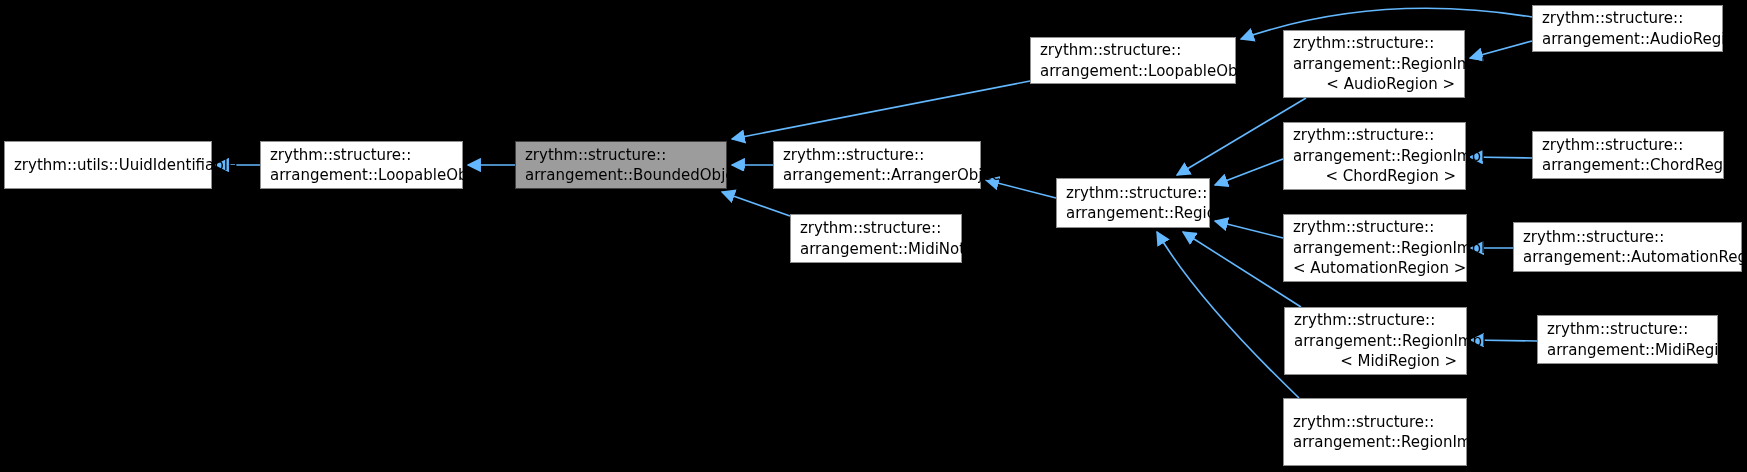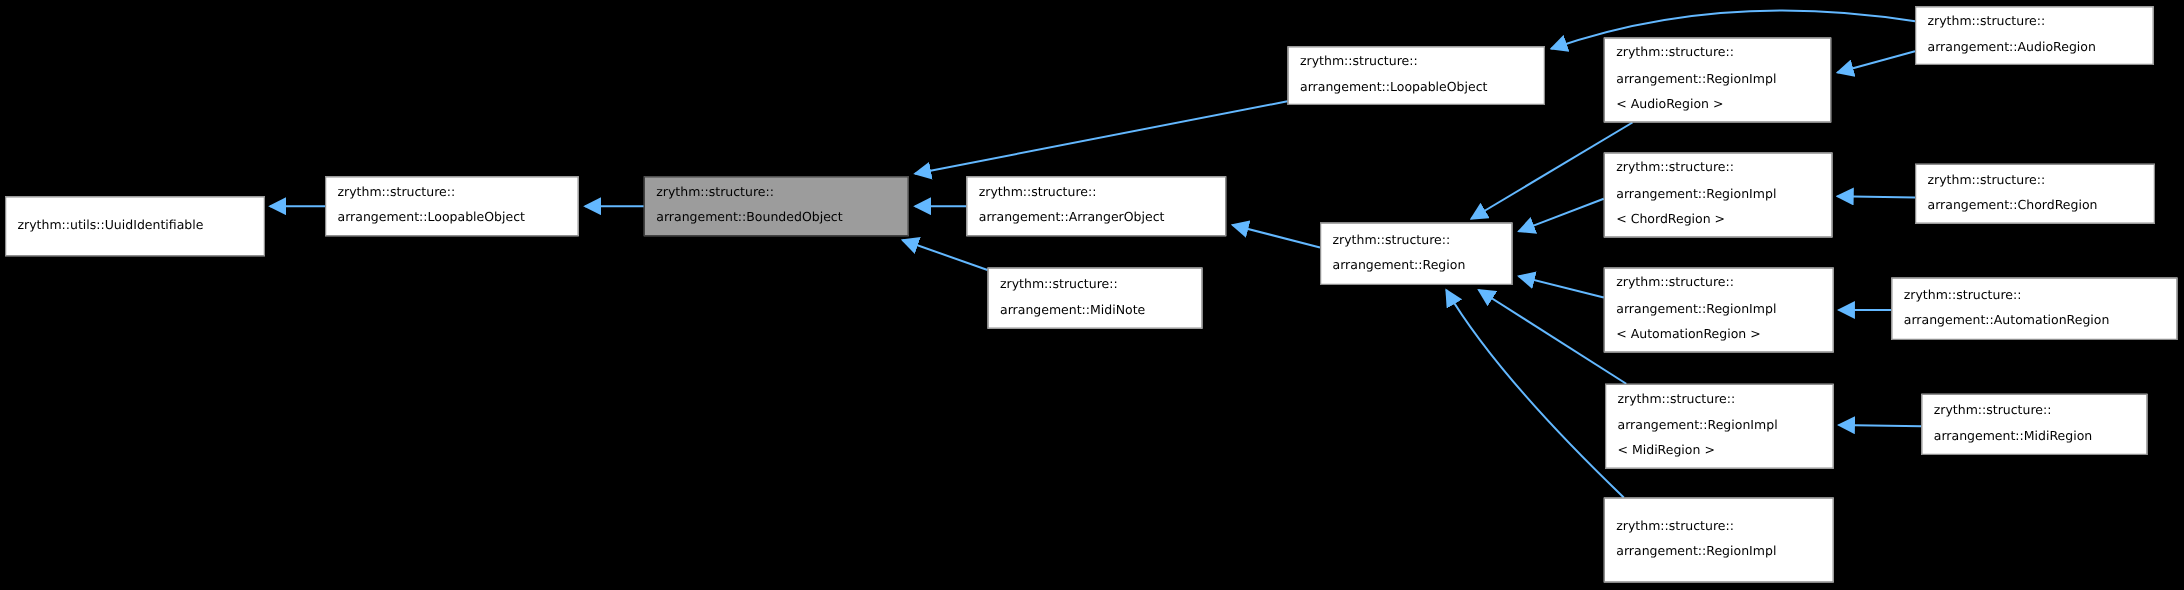--- a/index.html
+++ b/index.html
@@ -14,32 +14,32 @@
   .node{
     position:absolute;
     box-sizing:border-box;
     background:#ffffff;
     border:1.5px solid #8f8f8f;
     color:#000;
     display:flex;
     flex-direction:column;
     justify-content:center;
     padding:2px 9px;
-    font-size:10px;
+    font-size:15px;
   }
   .node.selected{
     background:#9c9c9c;
     border-color:#424242;
   }
   .node .ln{
     line-height:20.5px;
     white-space:nowrap;
     text-align:left;
   }
-  .node .ln.c{text-align:left;}
+  .node .ln.c{text-align:right;}
 </style>
 </head>
 <body>
 
 <div id="stage" style="background: rgb(0, 0, 0);">
   <svg id="edges" viewBox="0 0 1747 472" xmlns="http://www.w3.org/2000/svg">
     <defs>
       <marker id="arrow" viewBox="0 0 10 10" refX="9" refY="5" markerWidth="9" markerHeight="9" orient="auto-start-reverse">
         <path d="M0,0 L10,5 L0,10 z" fill="#63B8FF"></path>
       </marker>
@@ -57,21 +57,21 @@
         <path d="M1283,159 L1215,185" fill="none" stroke="#63B8FF" stroke-width="1.6" marker-end="url(#arrow)"></path>
         <path d="M1283,238 L1215,221" fill="none" stroke="#63B8FF" stroke-width="1.6" marker-end="url(#arrow)"></path>
         <path d="M1301,307 L1183,232" fill="none" stroke="#63B8FF" stroke-width="1.6" marker-end="url(#arrow)"></path>
         <path d="M1299,398 Q1197,300 1157,232" fill="none" stroke="#63B8FF" stroke-width="1.6" marker-end="url(#arrow)"></path>
         <path d="M1532,158 L1470,157" fill="none" stroke="#63B8FF" stroke-width="1.6" marker-end="url(#arrow)"></path>
         <path d="M1513,248 L1471,248" fill="none" stroke="#63B8FF" stroke-width="1.6" marker-end="url(#arrow)"></path>
         <path d="M1537,341 L1471,340" fill="none" stroke="#63B8FF" stroke-width="1.6" marker-end="url(#arrow)"></path>
       </g>
   </svg>
   <div id="nodes">
-      <div class="node" style="left: 4px; top: 141px; width: 208px; height: 48px; background: rgb(255, 255, 255); border-color: rgb(143, 143, 143); color: rgb(0, 0, 0); margin-top: 16px;">
+      <div class="node" style="left: 4px; top: 141px; width: 208px; height: 48px; background: rgb(255, 255, 255); border-color: rgb(143, 143, 143); color: rgb(0, 0, 0);">
         <div class="ln">zrythm::utils::UuidIdentifiable</div>
       </div>
       <div class="node" style="left: 260px; top: 141px; width: 203px; height: 48px; background: rgb(255, 255, 255); border-color: rgb(143, 143, 143); color: rgb(0, 0, 0);">
         <div class="ln">zrythm::structure::</div>
         <div class="ln">arrangement::LoopableObject</div>
       </div>
       <div class="node selected" style="left: 515px; top: 141px; width: 212px; height: 48px; background: rgb(156, 156, 156); border-color: rgb(66, 66, 66); color: rgb(0, 0, 0);">
         <div class="ln">zrythm::structure::</div>
         <div class="ln">arrangement::BoundedObject</div>
       </div>

